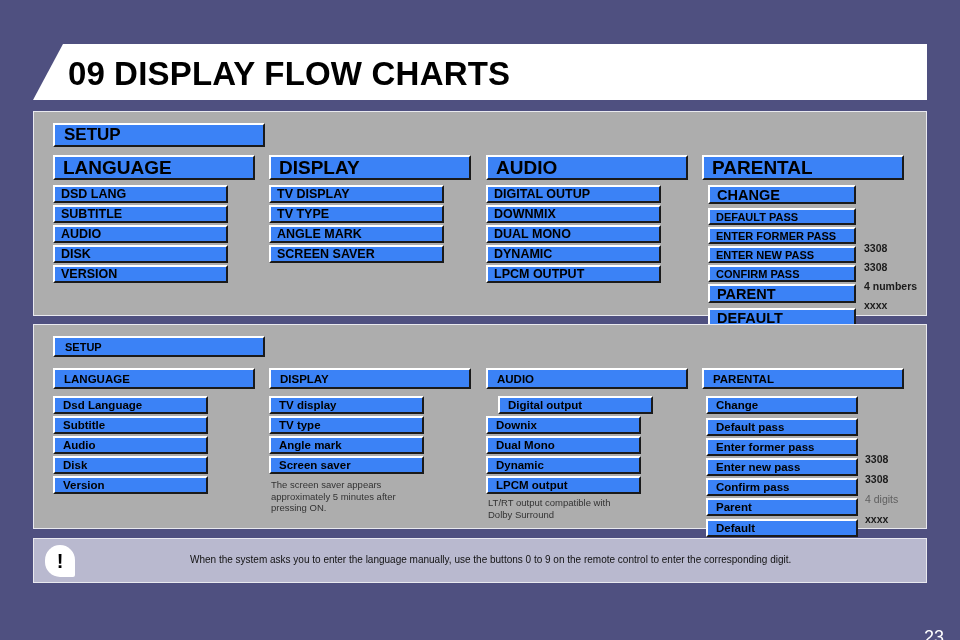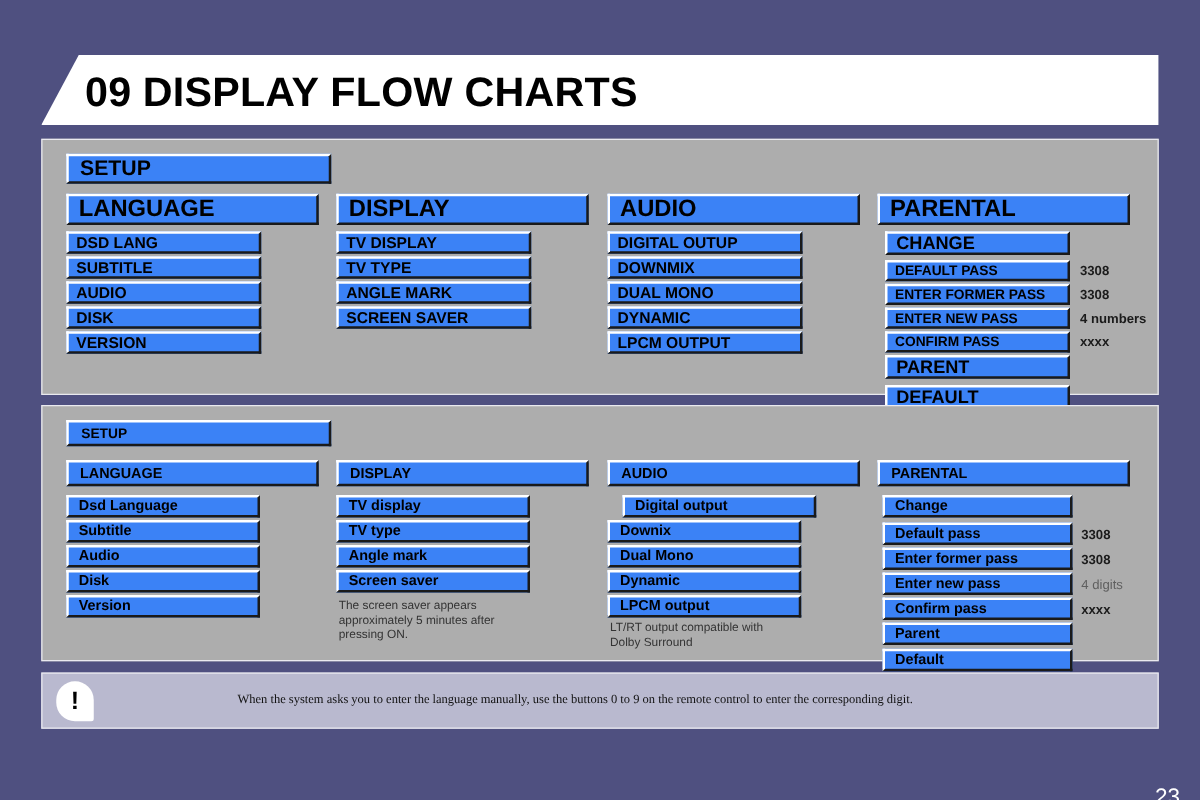--- a/index.html
+++ b/index.html
@@ -85,37 +85,38 @@
     white-space: nowrap;
     overflow: hidden;
     display: flex;
     align-items: center;
   }
   .btn span.lbl { display: block; }
 
   
   .u-root    { width: 212px; height: 24px; font-size: 17px; padding-left: 9px; }
   .u-head    { width: 202px; height: 25px; font-size: 19px; padding-left: 8px; }
-  .u-item    { width: 156px; height: 18px; font-size: 12.5px; padding-left: 6px; }
+  .u-item    { width: 175px; height: 18px; font-size: 12.5px; padding-left: 6px; }
   .u-pitem   { width: 148px; height: 17px; font-size: 11px;  padding-left: 6px; }
   .u-phead   { width: 148px; height: 19px; font-size: 14.5px; padding-left: 7px; }
 
   
   .l-root    { width: 212px; height: 21px; font-size: 11px; padding-left: 10px; }
   .l-head    { width: 202px; height: 21px; font-size: 11.5px; padding-left: 9px; }
   .l-item    { width: 155px; height: 18px; font-size: 11.5px; padding-left: 8px; }
   .l-pitem   { width: 152px; height: 18px; font-size: 11.5px; padding-left: 8px; }
 
   
   .val {
     position: absolute;
     font-size: 10.5px;
     font-weight: bold;
     color: #1b1b1b;
     white-space: nowrap;
+    margin-top: 31px;
   }
   .val.dim { color: #5f5f5f; font-weight: normal; }
 
   
   .note-text {
     position: absolute;
     font-size: 9.5px;
     line-height: 11.5px;
     color: #333333;
     width: 180px;
@@ -150,21 +151,20 @@
     line-height: 1;
   }
   #callout-text {
     position: absolute;
     left: 156px;
     top: 15px;
     width: 700px;
     font-size: 10px;
     color: #111111;
     white-space: nowrap;
-    font-family: Liberation Serif, serif;
   }
 
   
   #page-number {
     position: absolute;
     right: 16px;
     top: 627px;
     font-size: 18px;
     font-weight: normal;
     color: #ffffff;

